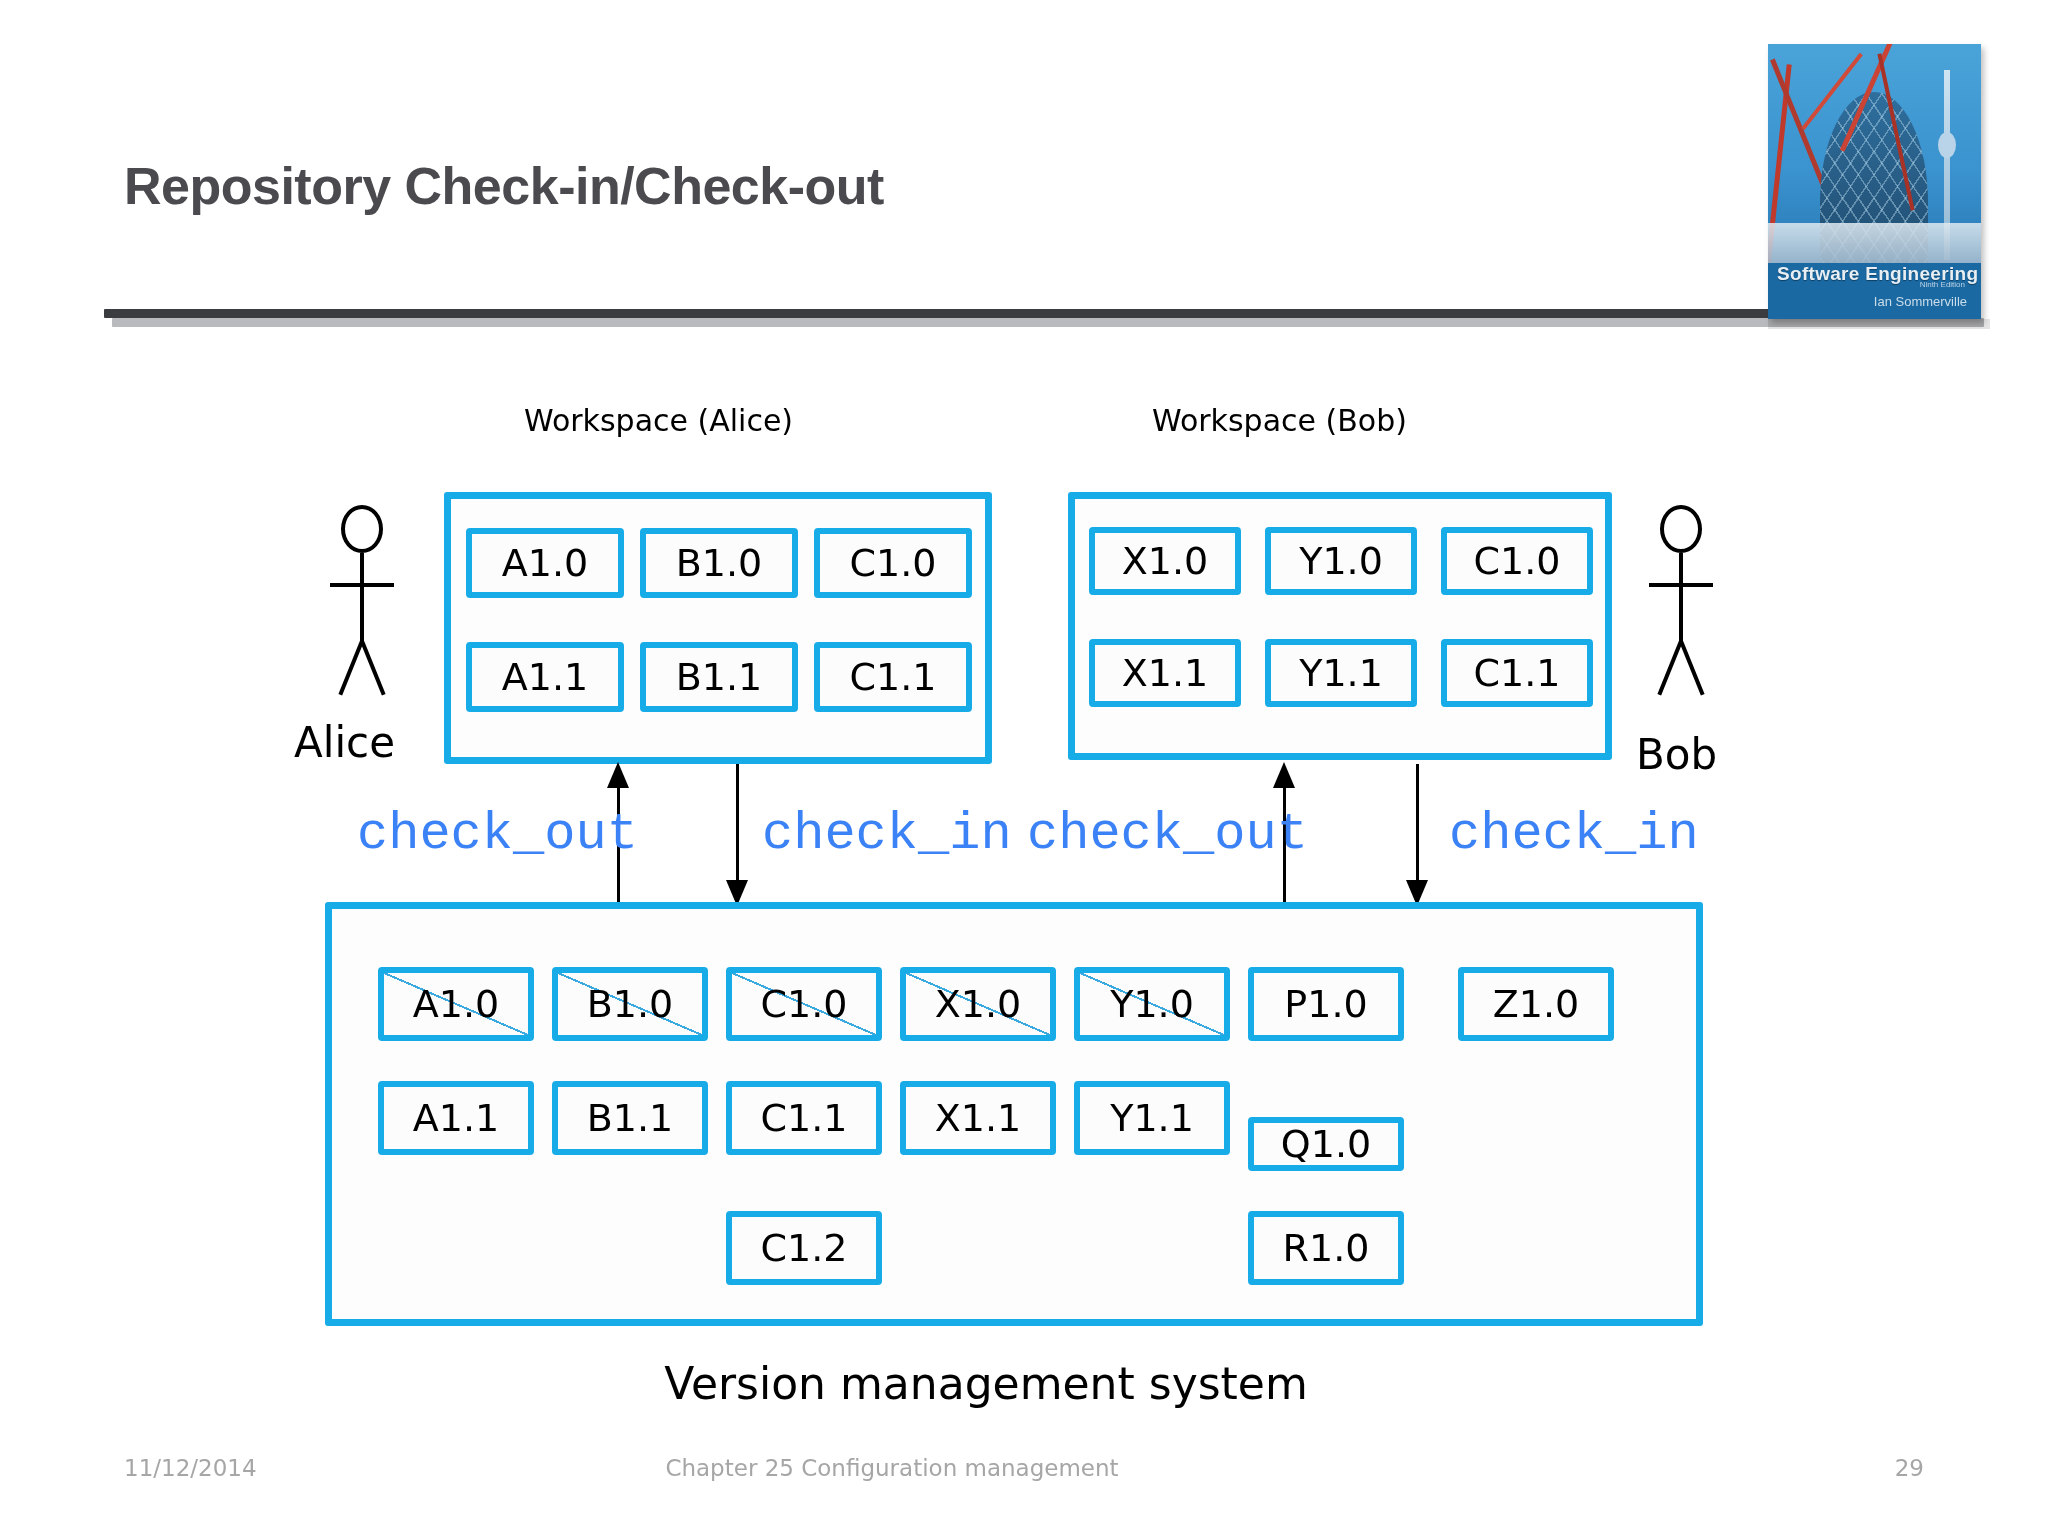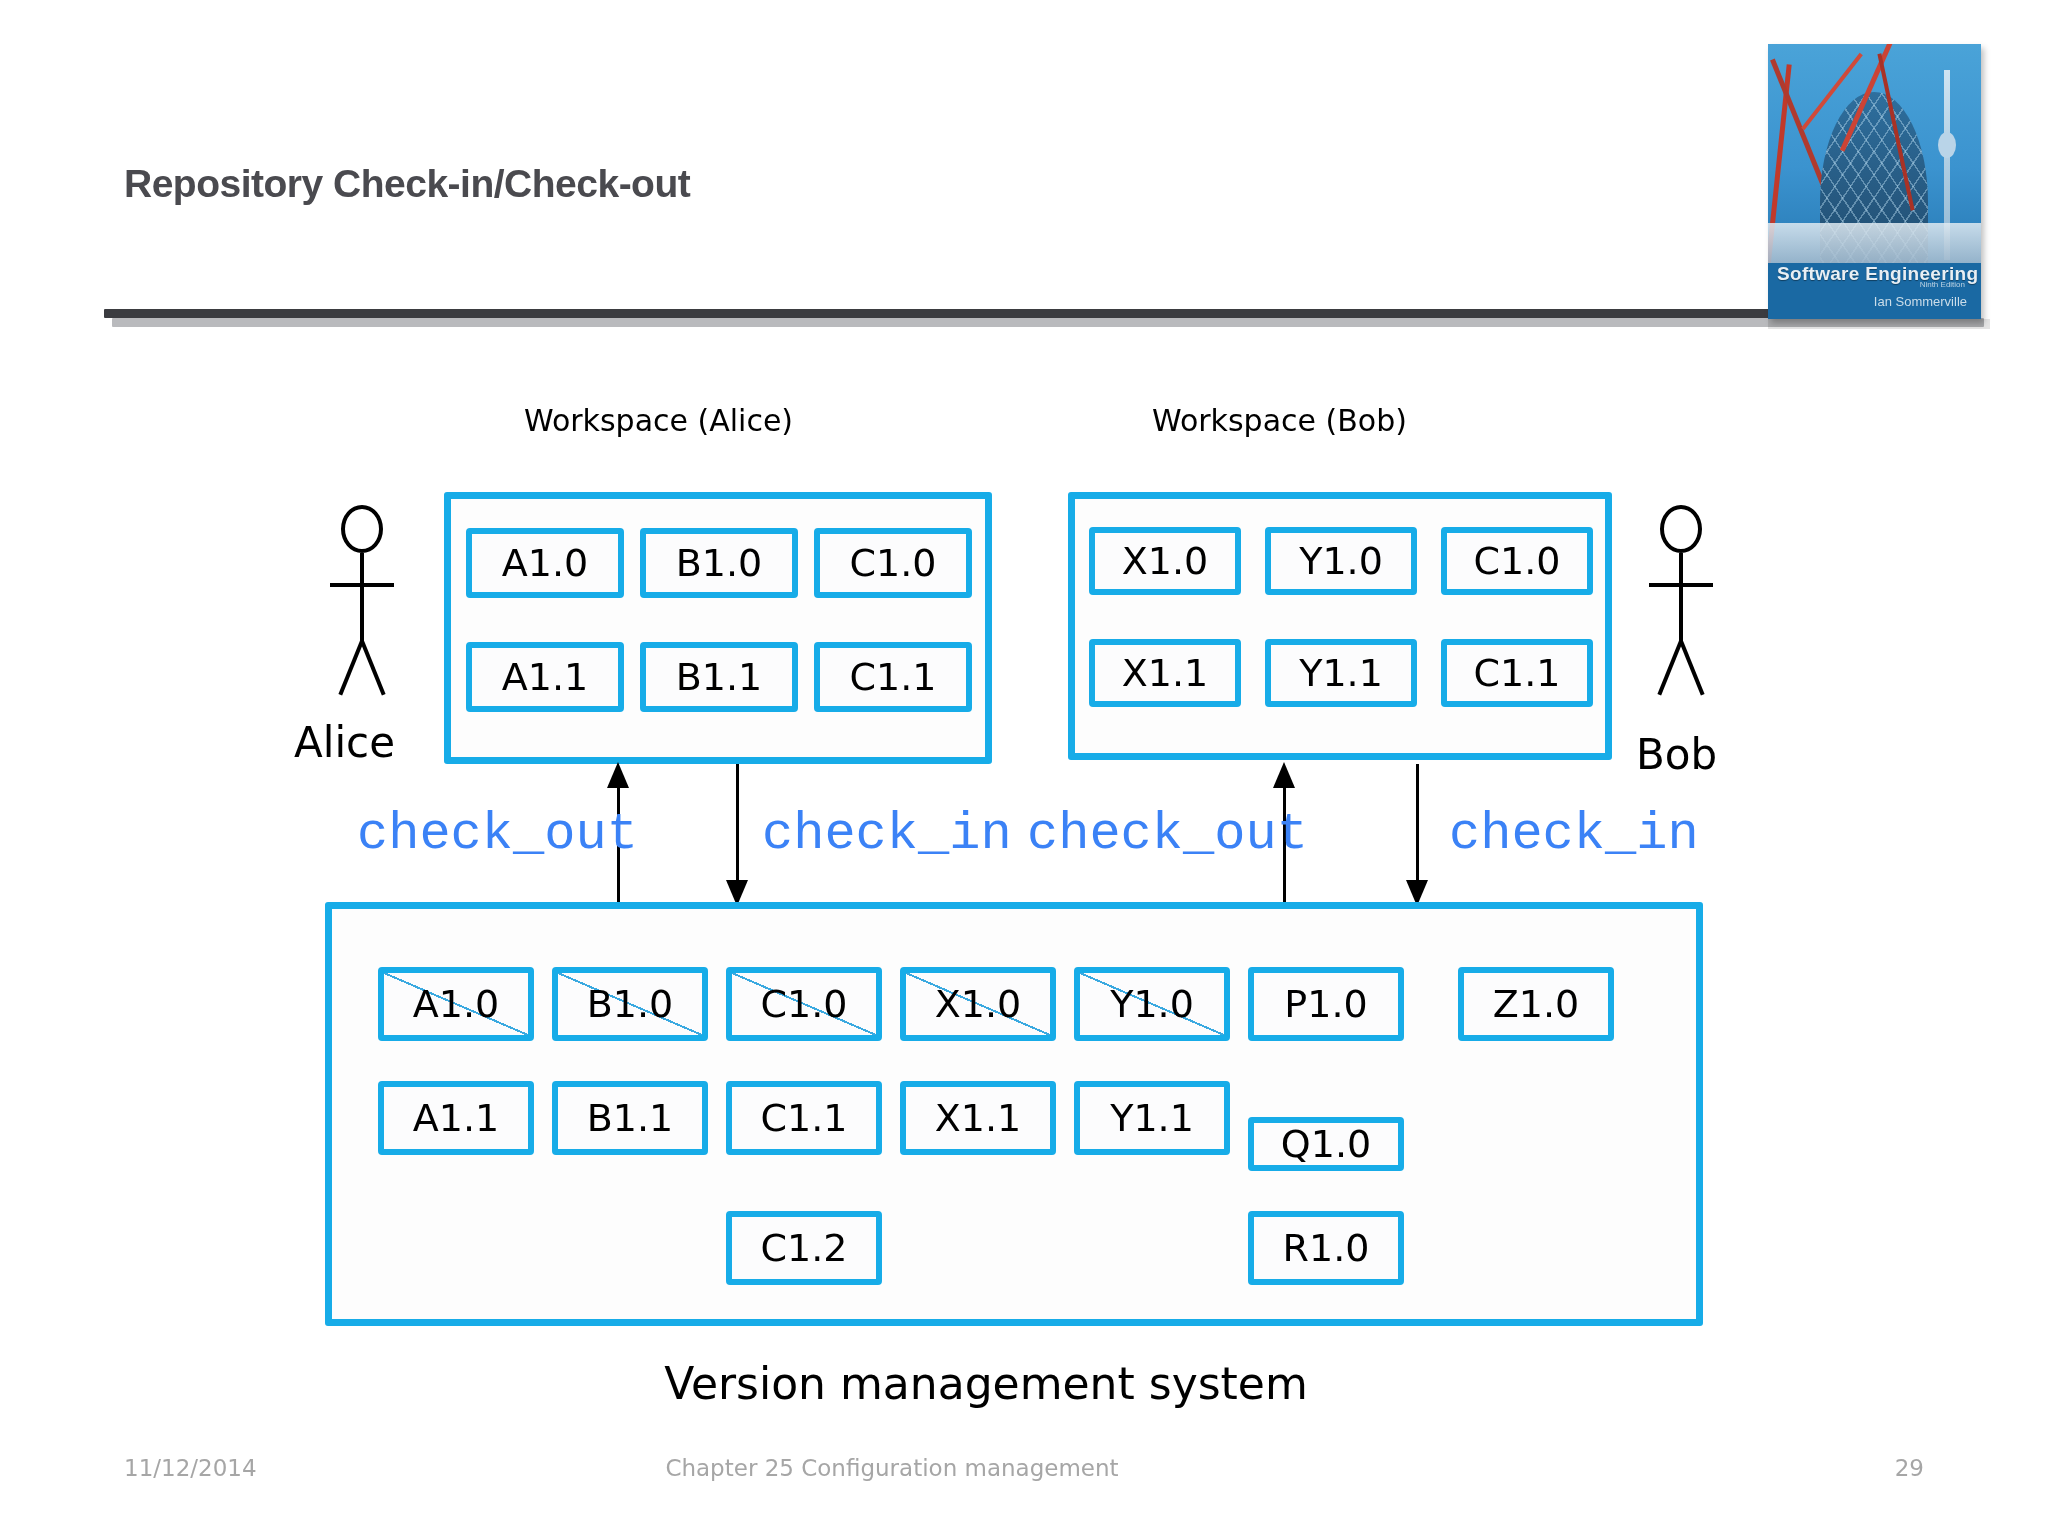--- a/index.html
+++ b/index.html
@@ -13,22 +13,22 @@
     position: relative;
     overflow: hidden;
     font-family: "Liberation Sans", sans-serif;
     -webkit-font-smoothing: antialiased;
   }
 
   
   #slide-title {
     position: absolute;
     left: 124px;
-    top: 162px;
-    font-size: 39px;
+    top: 156px;
+    font-size: 52px;
     font-weight: bold;
     color: #4a4a4f;
     letter-spacing: -0.5px;
     white-space: nowrap;
   }
   #title-rule {
     position: absolute;
     left: 104px;
     top: 309px;
     width: 1872px;

